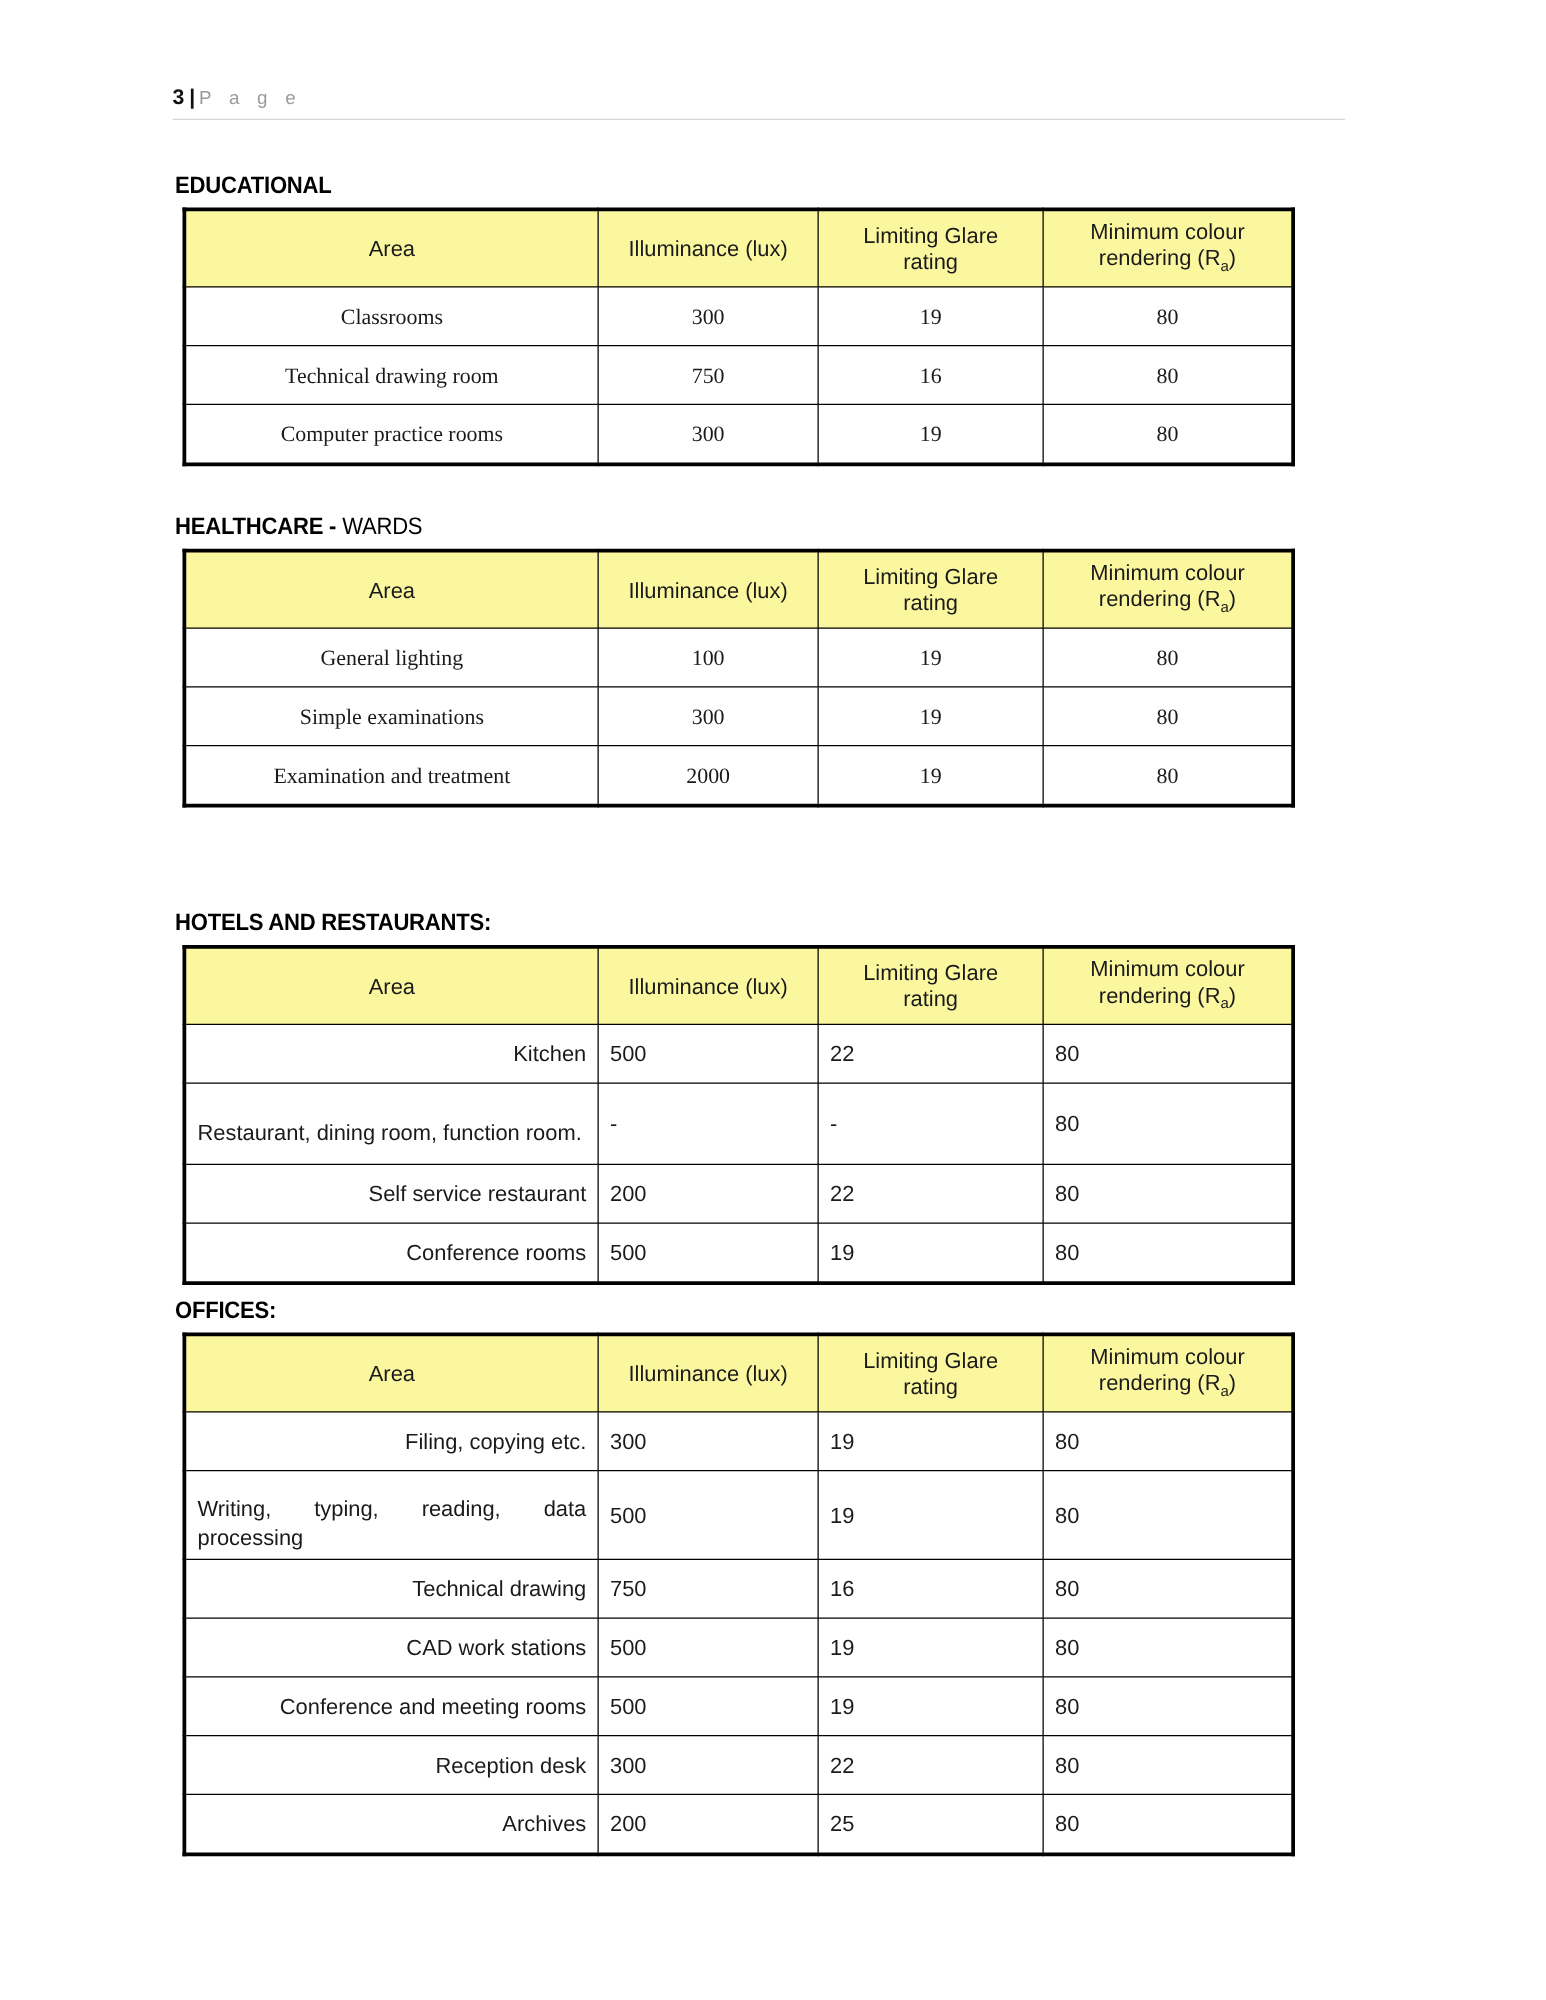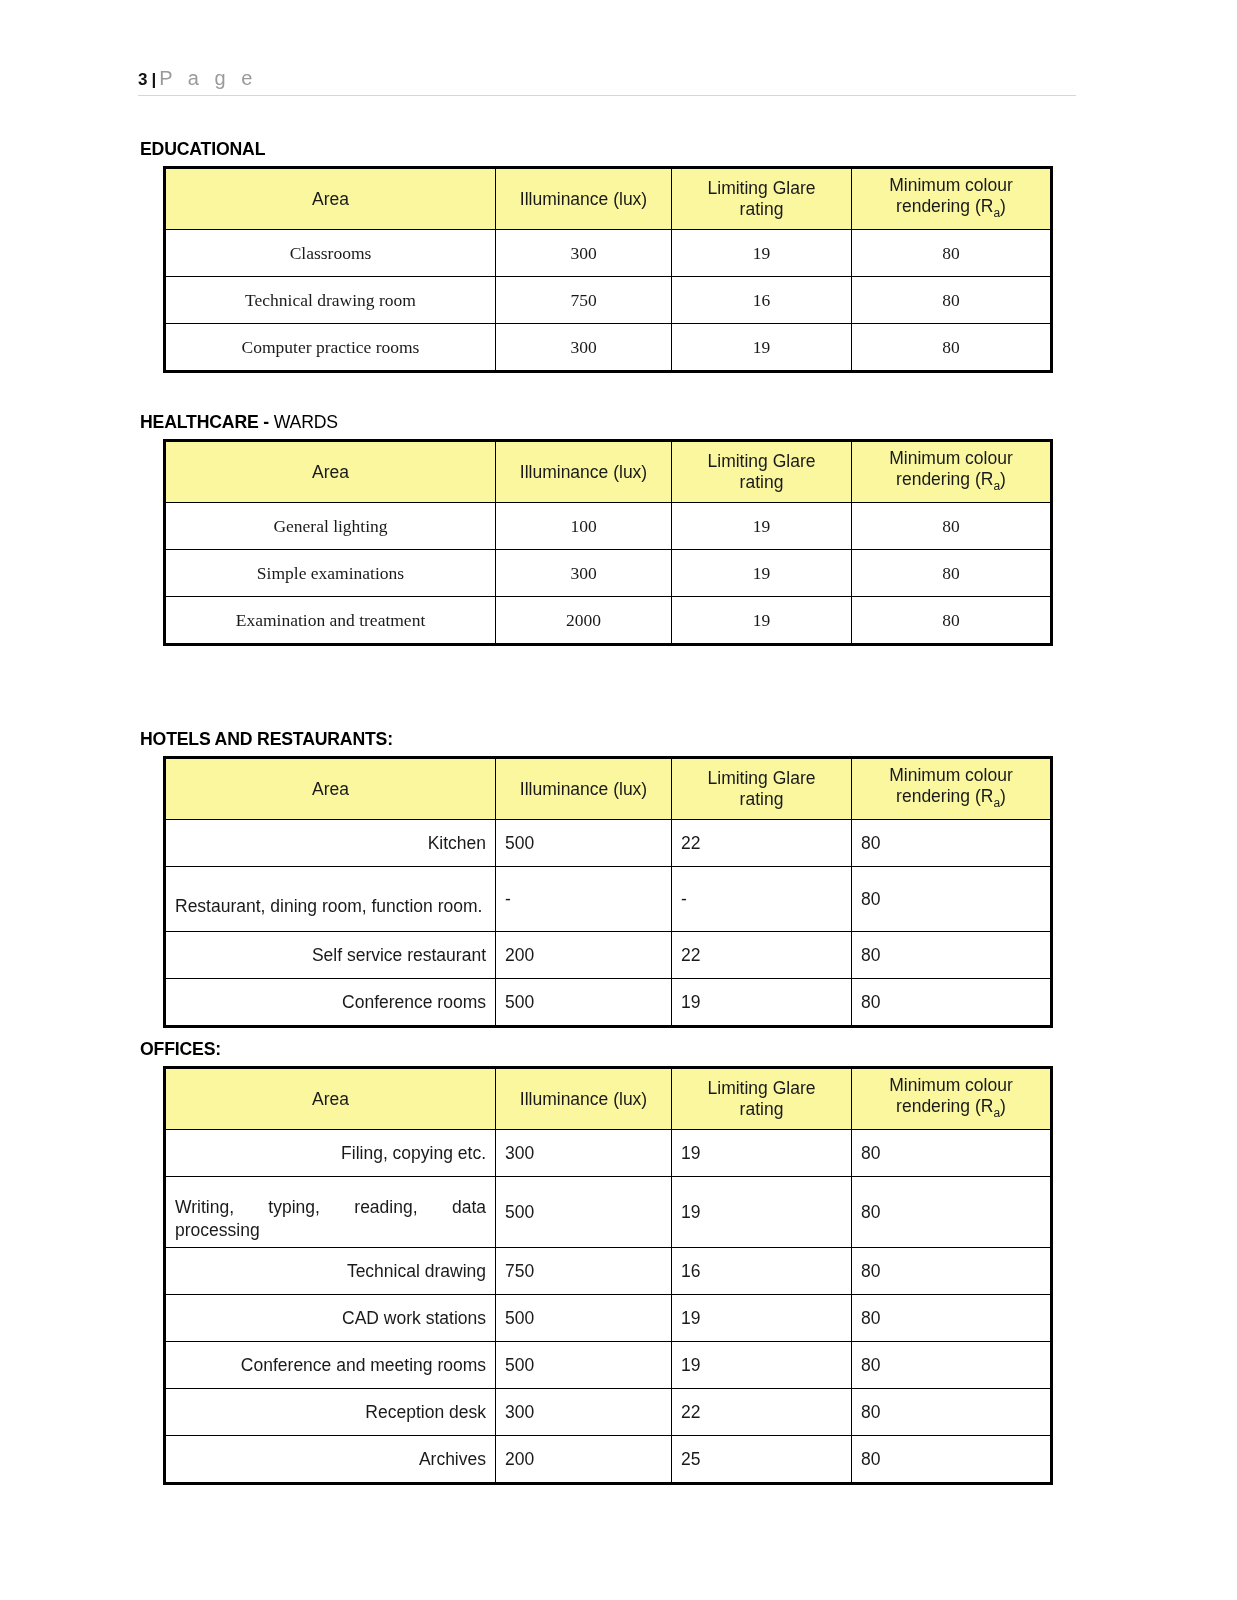--- a/index.html
+++ b/index.html
@@ -42,21 +42,21 @@
     font-size: 17px;
   }
   .hdr-bar {
     font-weight: bold;
     color: #111111;
     font-size: 17px;
     padding: 0 3px 0 4px;
   }
   .hdr-word {
     color: #9a9a9a;
-    font-size: 20px;
+    font-size: 15px;
     letter-spacing: 5px;
   }
   .hdr-rule {
     position: absolute;
     left: 0;
     top: 27px;
     width: 938px;
     height: 1px;
     background: #d6d6d6;
   }
@@ -79,21 +79,21 @@
     transform-origin: left center;
   }
   .section-title .light {
     font-weight: normal;
   }
 
   
   table.lux {
     border-collapse: collapse;
     width: 887px;
-    margin-left: 23px;
+    margin-left: 6px;
     table-layout: fixed;
     border: 3px solid #000000;
   }
   table.lux col.c-area  { width: 331px; }
   table.lux col.c-illum { width: 176px; }
   table.lux col.c-glare { width: 180px; }
   table.lux col.c-cri   { width: 200px; }
 
   table.lux th,
   table.lux td {

